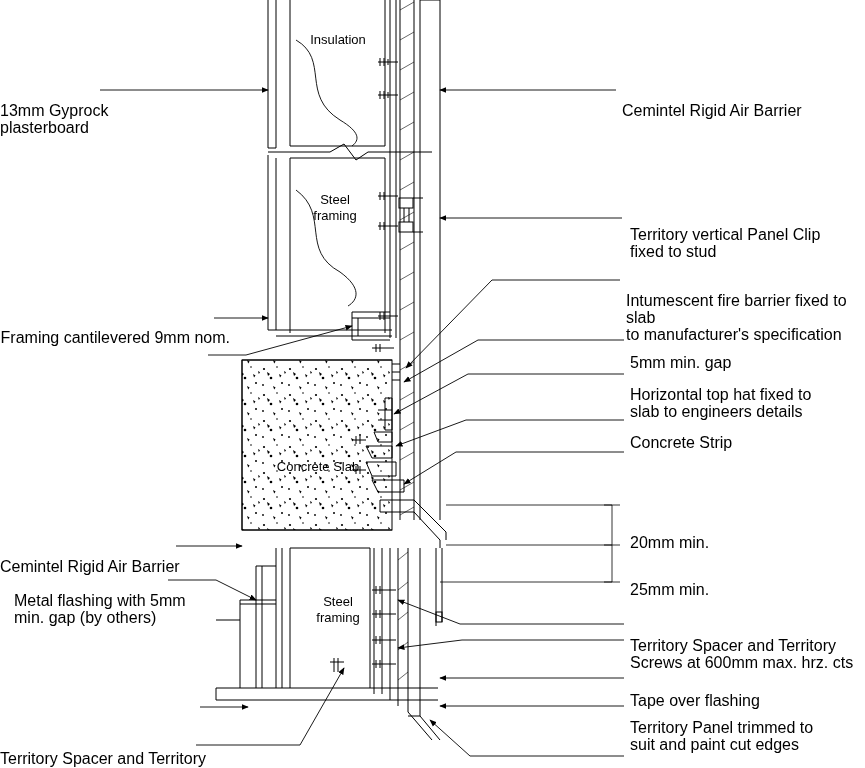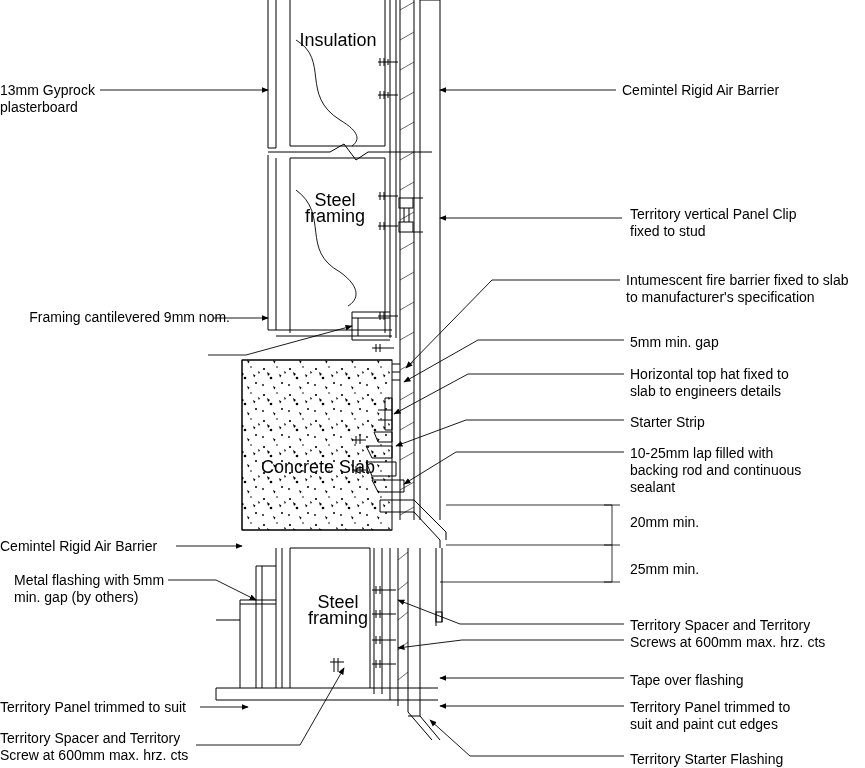--- a/index.html
+++ b/index.html
@@ -20,34 +20,35 @@
   }
   #drawing {
     position: absolute;
     left: 0;
     top: 0;
     width: 865px;
     height: 768px;
   }
   .lbl {
     position: absolute;
-    font-size: 14px;
+    font-size: 16px;
     line-height: 17px;
     color: #000;
     white-space: pre-line;
+    margin-top: 20px;
   }
   .lbl.right {
     text-align: left;
   }
   .lbl.left {
     text-align: left;
   }
   .inlbl {
     position: absolute;
-    font-size: 18px;
+    font-size: 13px;
     line-height: 16px;
     text-align: center;
     color: #000;
     white-space: pre-line;
   }
 </style>
 </head>
 <body>
 
 <div id="sheet">
@@ -327,36 +328,32 @@
   <div class="inlbl" style="left:258px; top:459px; width:120px;">Concrete Slab</div>
   <div class="inlbl" style="left:303px; top:594px; width:70px;">Steel
 framing</div>
 
   <div class="lbl left" style="left:0px; top:82px; width:210px;">13mm Gyprock
 plasterboard</div>
   <div class="lbl left" style="left:0px; top:309px; width:230px;text-align:right;">Framing cantilevered 9mm nom.</div>
   <div class="lbl left" style="left:0px; top:538px; width:200px;">Cemintel Rigid Air Barrier</div>
   <div class="lbl left" style="left:0px; top:572px; width:200px;padding-left:14px;">Metal flashing with 5mm
 min. gap  (by others)</div>
-  <div class="lbl left" style="left:0px; top:699px; width:220px;">Territory Panel trimmed to suit</div>
   <div class="lbl left" style="left:0px; top:730px; width:215px;">Territory Spacer and Territory
 Screw at 600mm max. hrz. cts</div>
 
   <div class="lbl right" style="left:622px; top:82px; width:240px;">Cemintel Rigid Air Barrier</div>
   <div class="lbl right" style="left:630px; top:206px; width:235px;">Territory vertical Panel Clip
 fixed to stud</div>
   <div class="lbl right" style="left:626px; top:272px; width:240px;">Intumescent fire barrier fixed to slab
 to manufacturer's specification</div>
   <div class="lbl right" style="left:630px; top:334px; width:200px;">5mm min. gap</div>
   <div class="lbl right" style="left:630px; top:366px; width:225px;">Horizontal top hat fixed to
 slab to engineers details</div>
-  <div class="lbl right" style="left:630px; top:414px; width:200px;">Starter Strip</div>
-  <div class="lbl right" style="left:630px; top:445px; width:215px;">10-25mm lap filled with
-backing rod and continuous
-sealant</div>
+  <div class="lbl right" style="left:630px; top:414px; width:200px;">Concrete Strip</div>
   <div class="lbl right" style="left:630px; top:514px; width:200px;">20mm min.</div>
   <div class="lbl right" style="left:630px; top:561px; width:200px;">25mm min.</div>
   <div class="lbl right" style="left:630px; top:617px; width:235px;">Territory Spacer and Territory
 Screws at 600mm max. hrz. cts</div>
   <div class="lbl right" style="left:630px; top:699px; width:225px;">Territory Panel trimmed to
 suit and paint cut edges</div>
   <div class="lbl right" style="left:630px; top:672px; width:200px;">Tape over flashing</div>
   <div class="lbl right" style="left:630px; top:751px; width:225px;">Territory Starter Flashing</div>
 
 </div>

